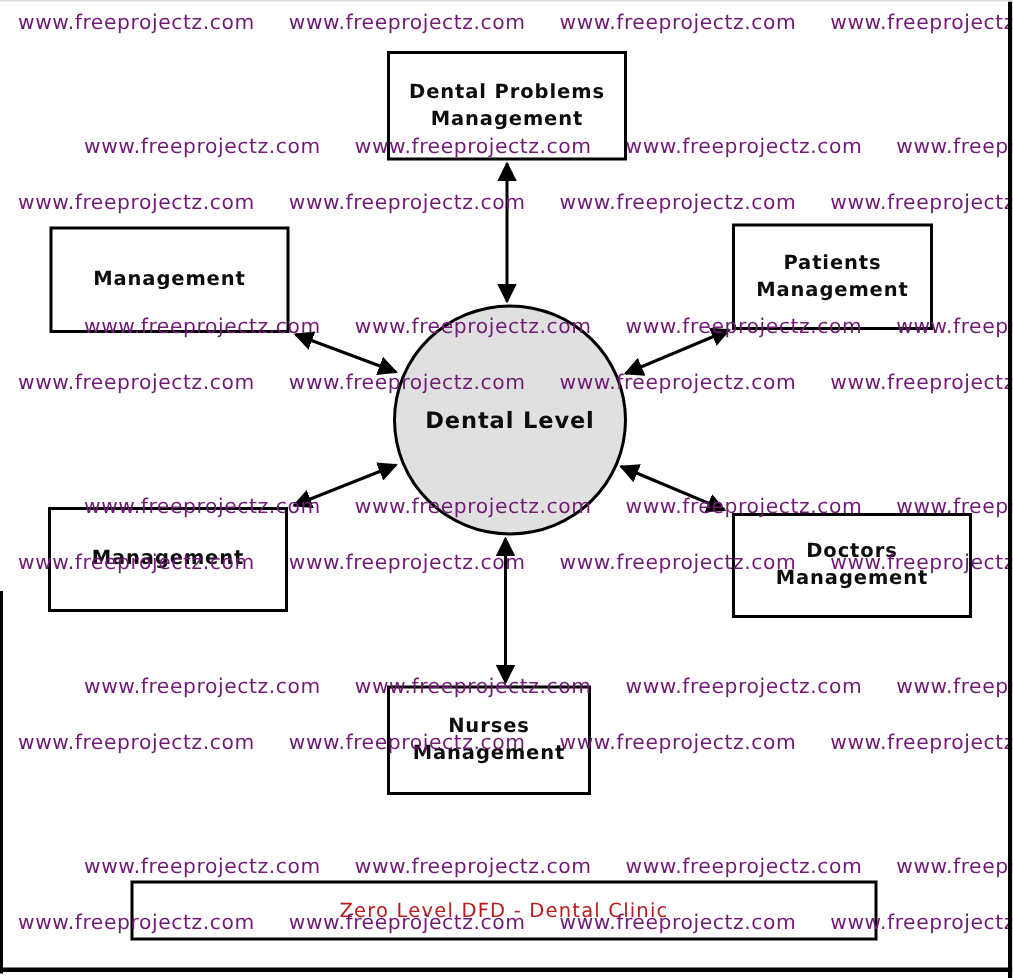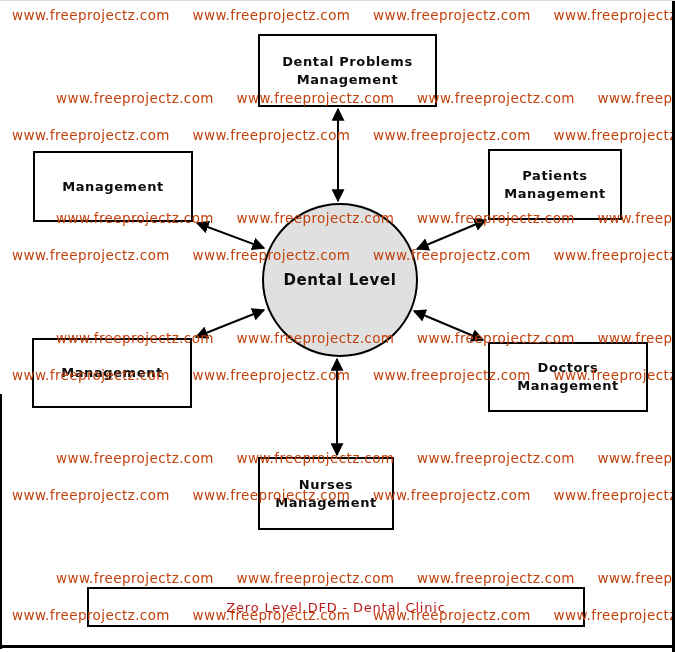--- a/index.html
+++ b/index.html
@@ -63,29 +63,29 @@
 
   .watermark-layer{
     position:absolute;left:0;top:0;width:675px;height:652px;
     z-index:10;pointer-events:none;
   }
   .watermark-layer .wm{
     position:absolute;
     white-space:nowrap;
     font-size:13.5px;
     letter-spacing:0.4px;
-    color:#c2410c;
+    color:#701a75;
   }
 </style>
 </head>
 <body>
 
 <div class="page">
 
-  <div class="entity" style="left:258px;top:33px;width:179px;height:73px;">
+  <div class="entity" style="left:258px;top:33px;width:160px;height:73px;">
     <div class="lbl">
       <span>Dental Problems</span>
       <span>Management</span>
     </div>
   </div>
 
   <div class="entity" style="left:33px;top:150px;width:160px;height:71px;">
     <div class="lbl">
       <span>Management</span>
     </div>

